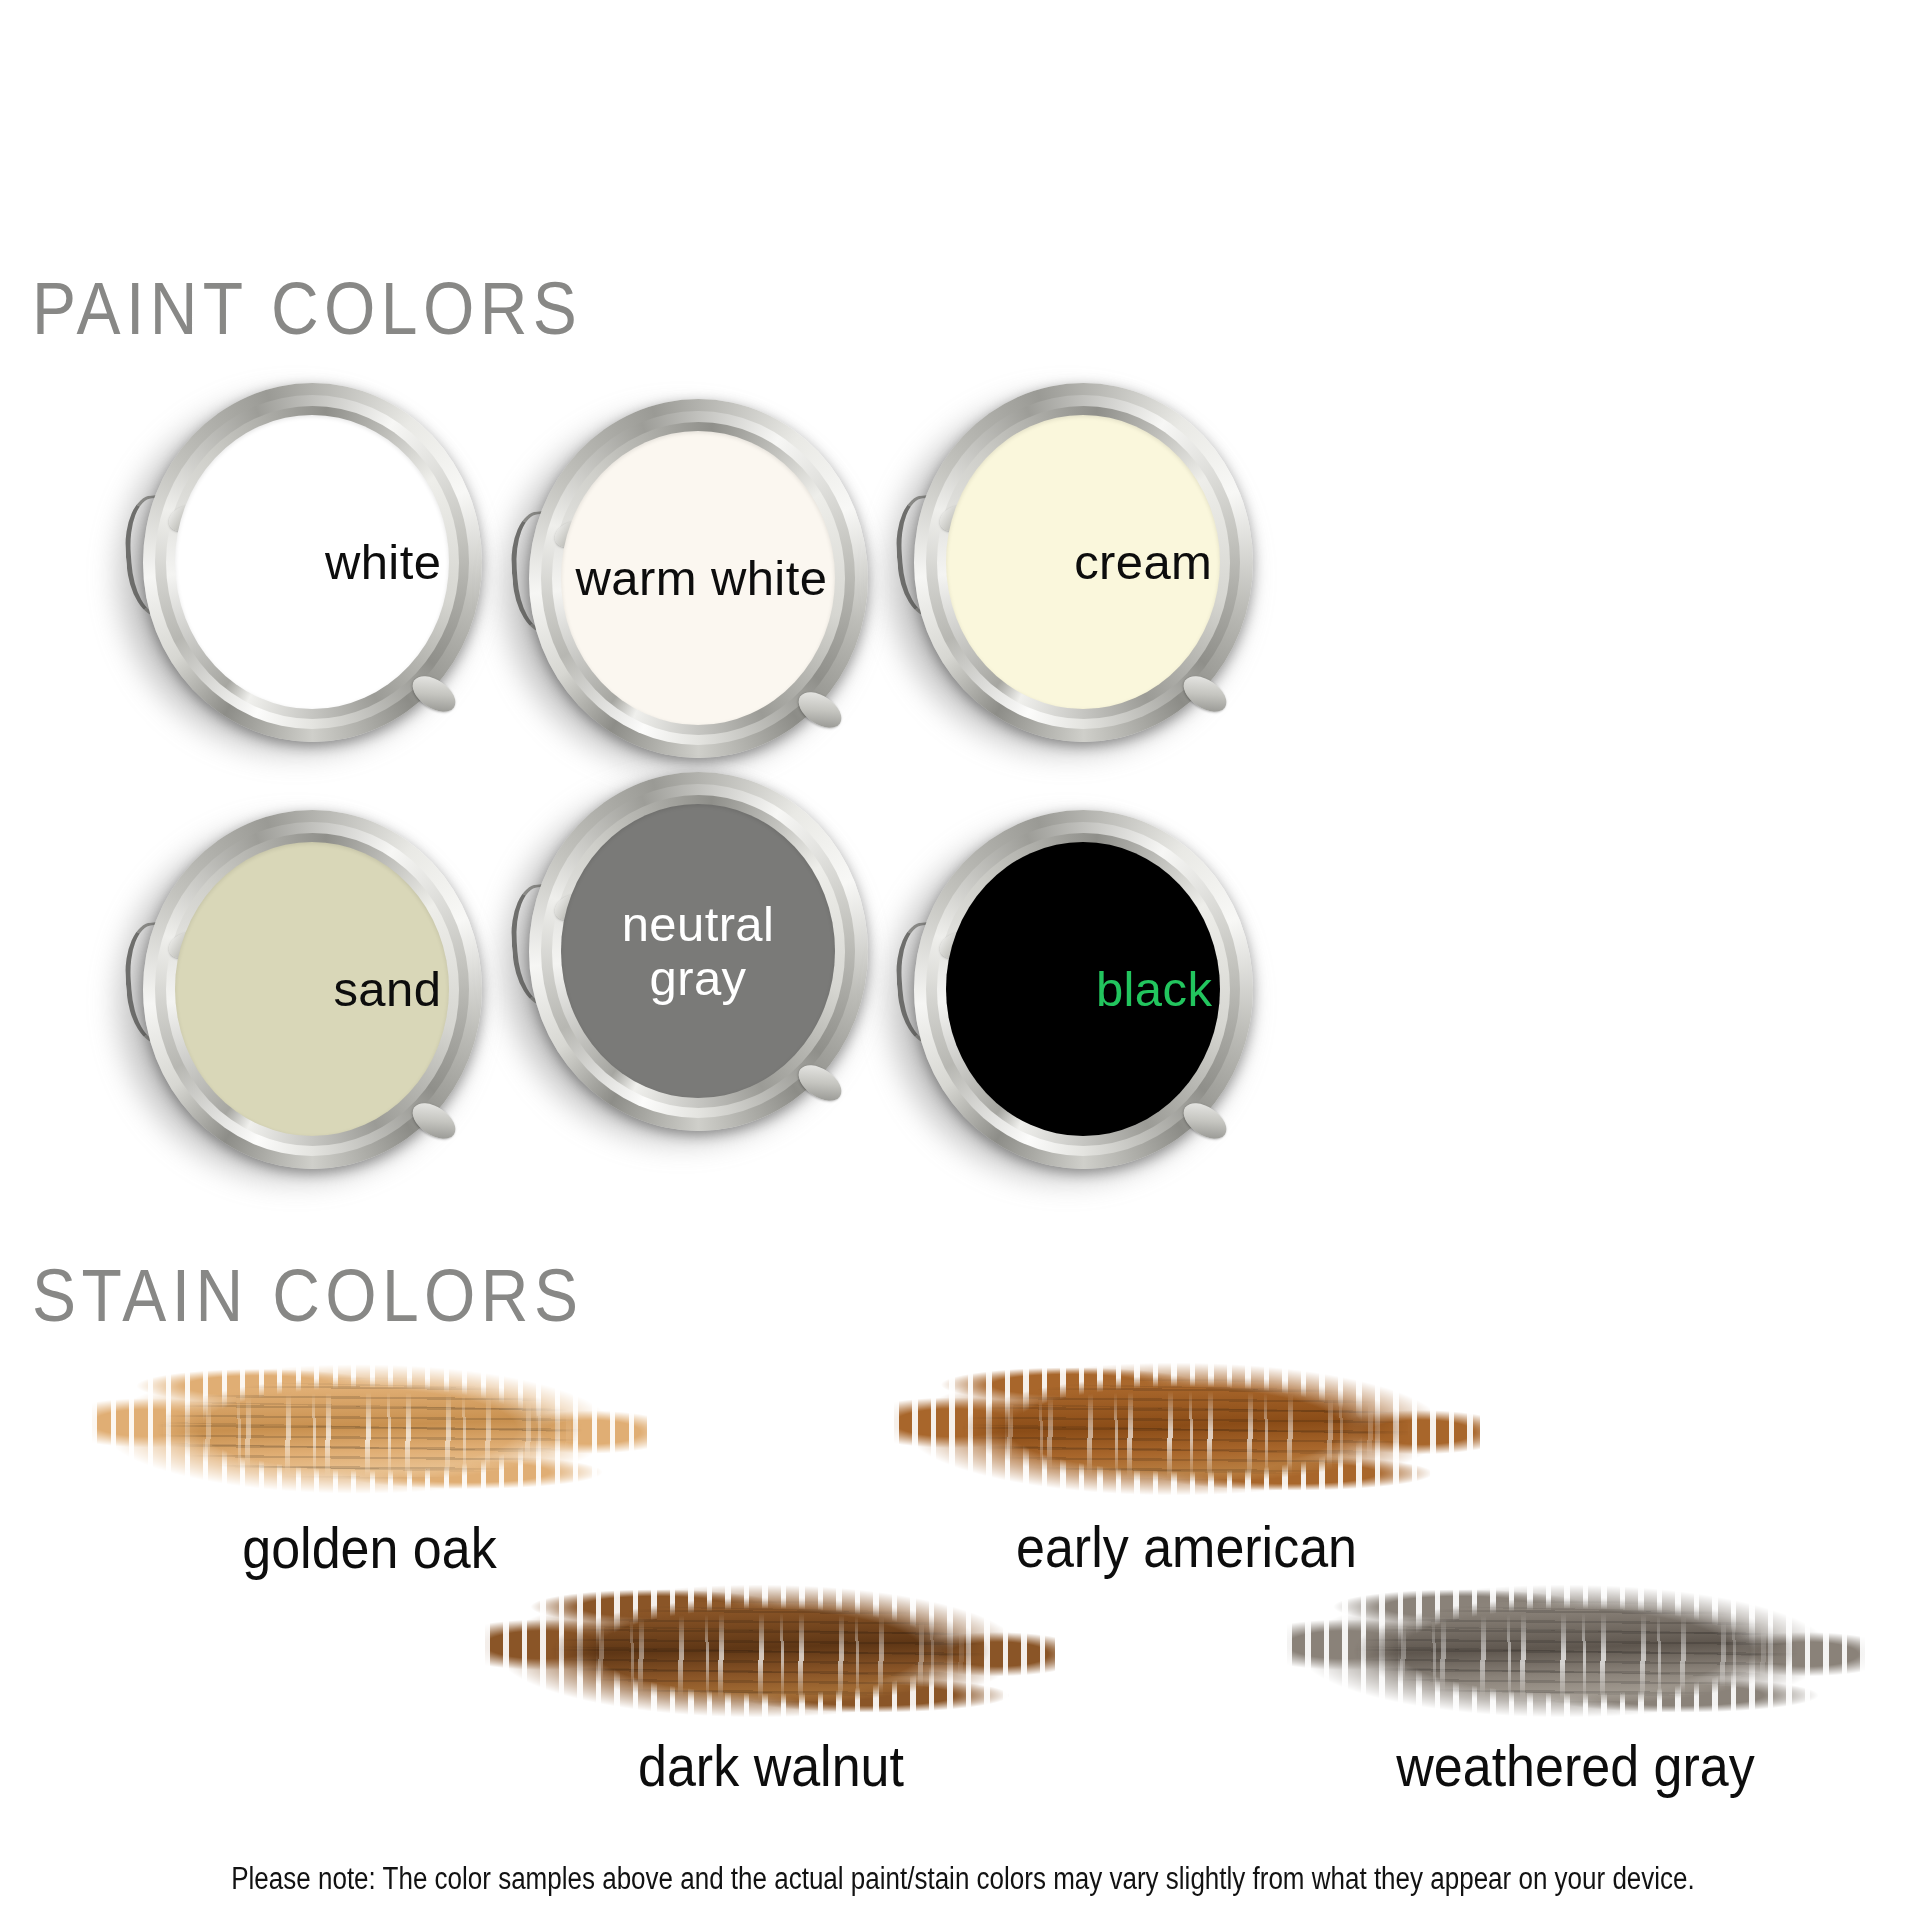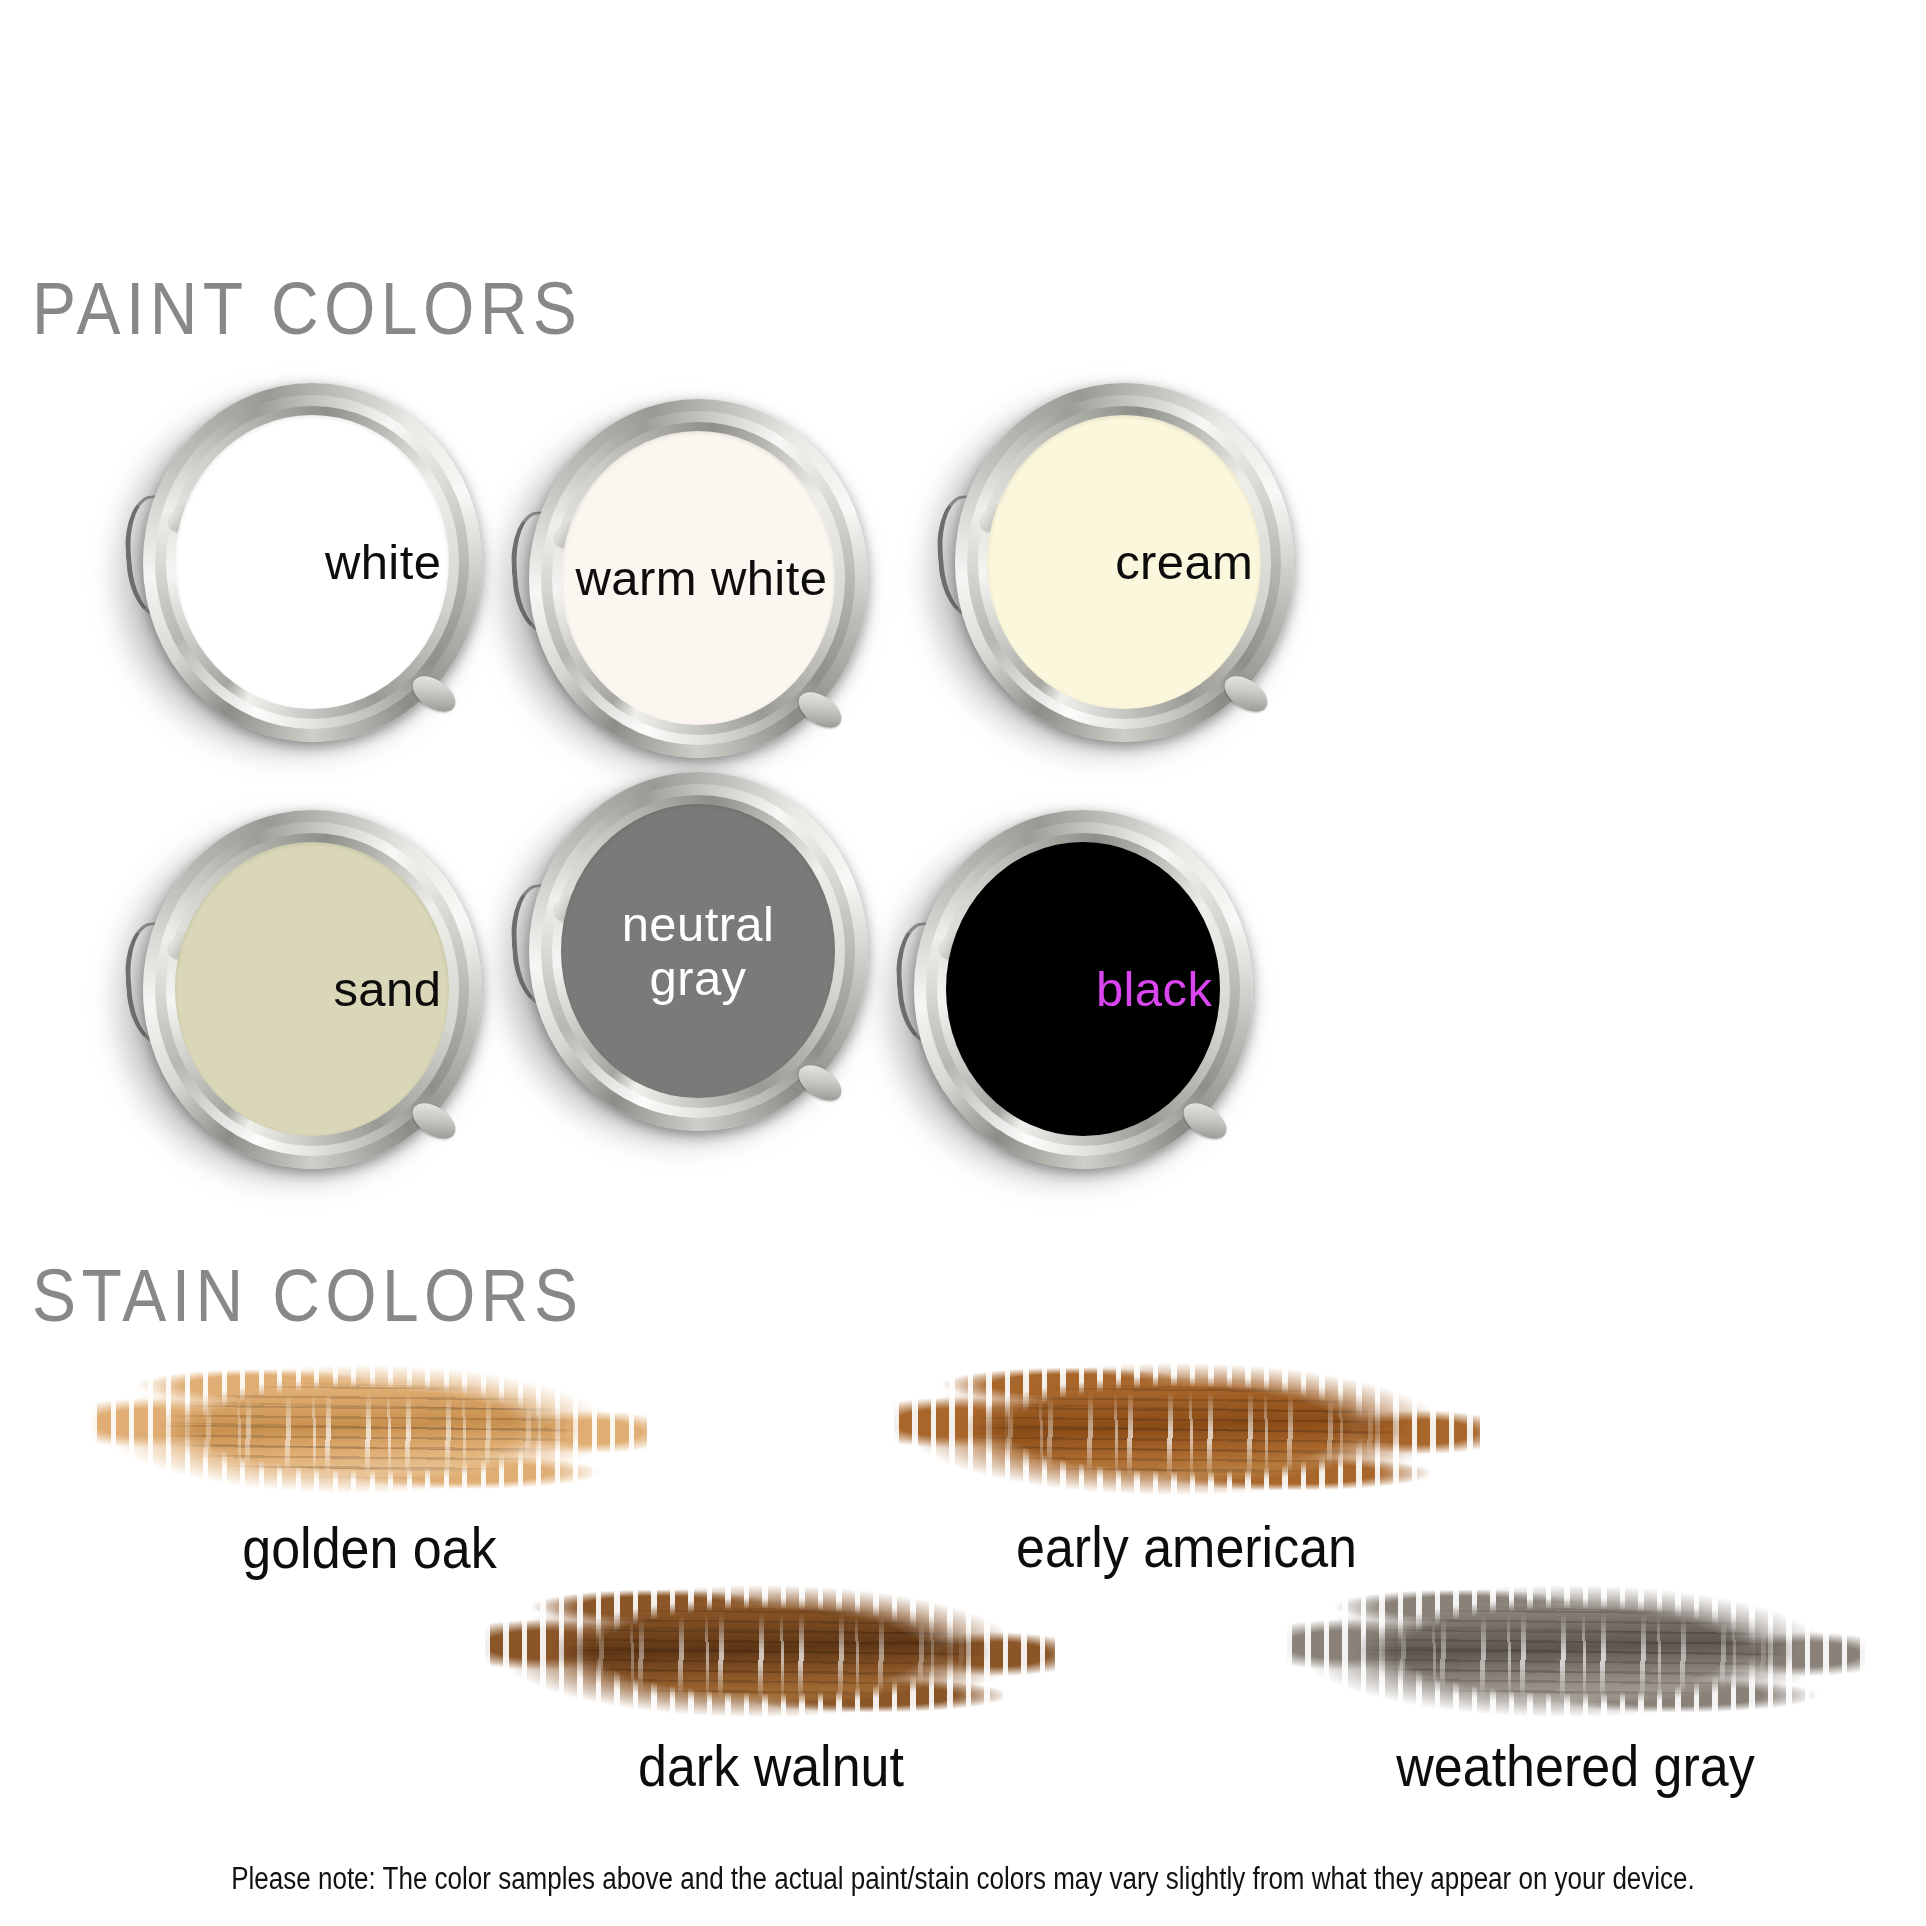--- a/index.html
+++ b/index.html
@@ -200,21 +200,21 @@
     <div class="rim-outer"></div>
     <div class="rim-mid"></div>
     <div class="rim-inner"></div>
     <div class="nub"></div>
     <div class="nub-b"></div>
     <div class="paint" style="background: rgb(251, 247, 240); color: rgb(13, 13, 13);">
       <span class="label">warm white</span>
     </div>
   </div>
 
-  <div class="can" style="left:935px;top:378px;">
+  <div class="can" style="left:894px;top:378px;">
     <div class="shadow"></div>
     <div class="handle"></div>
     <div class="handle2"></div>
     <div class="rim-outer"></div>
     <div class="rim-mid"></div>
     <div class="rim-inner"></div>
     <div class="nub"></div>
     <div class="nub-b"></div>
     <div class="paint" style="background: rgb(250, 247, 220); color: rgb(13, 13, 13);">
       <span class="label">cream</span>
@@ -251,21 +251,21 @@
 
   <div class="can" style="left:894px;top:805px;">
     <div class="shadow"></div>
     <div class="handle"></div>
     <div class="handle2"></div>
     <div class="rim-outer"></div>
     <div class="rim-mid"></div>
     <div class="rim-inner"></div>
     <div class="nub"></div>
     <div class="nub-b"></div>
-    <div class="paint" style="background: rgb(0, 0, 0); color: #d946ef;">
+    <div class="paint" style="background: rgb(0, 0, 0); color: #22c55e;">
       <span class="label">black</span>
     </div>
   </div>
 
   <div class="section-title" id="stain-title" style="color: rgb(136, 136, 134);">STAIN COLORS</div>
 
   <div class="stain" style="left:92px;top:1352px;width:555px;height:154px;">
     <div class="swatch">
       <div class="base" style="background: linear-gradient(178deg, rgb(237, 202, 157) 0%, rgb(224, 174, 116) 26%, rgb(200, 144, 79) 48%, rgb(224, 174, 116) 63%, rgb(237, 202, 157) 80%, rgb(224, 174, 116) 100%);"></div>
       <div class="grain"></div>

